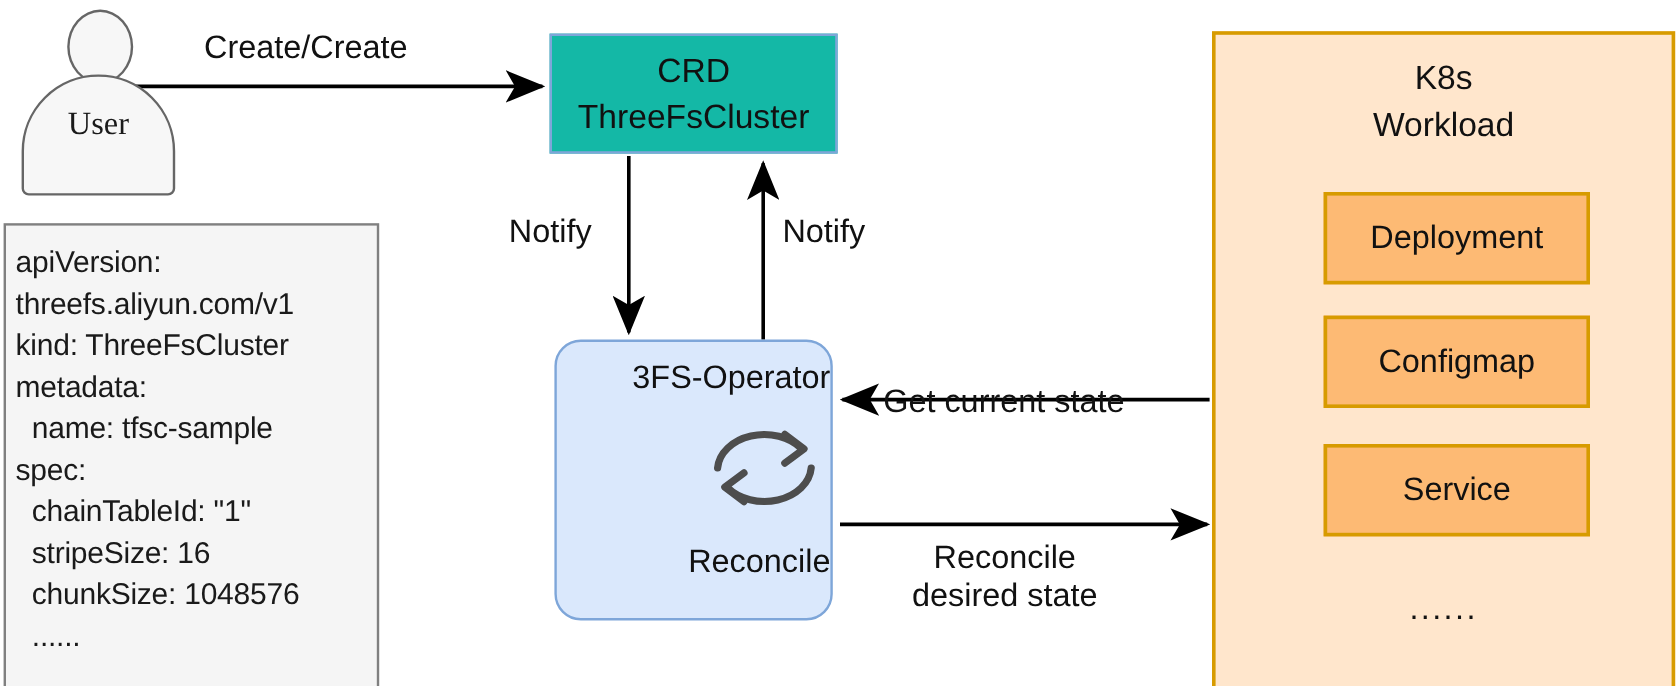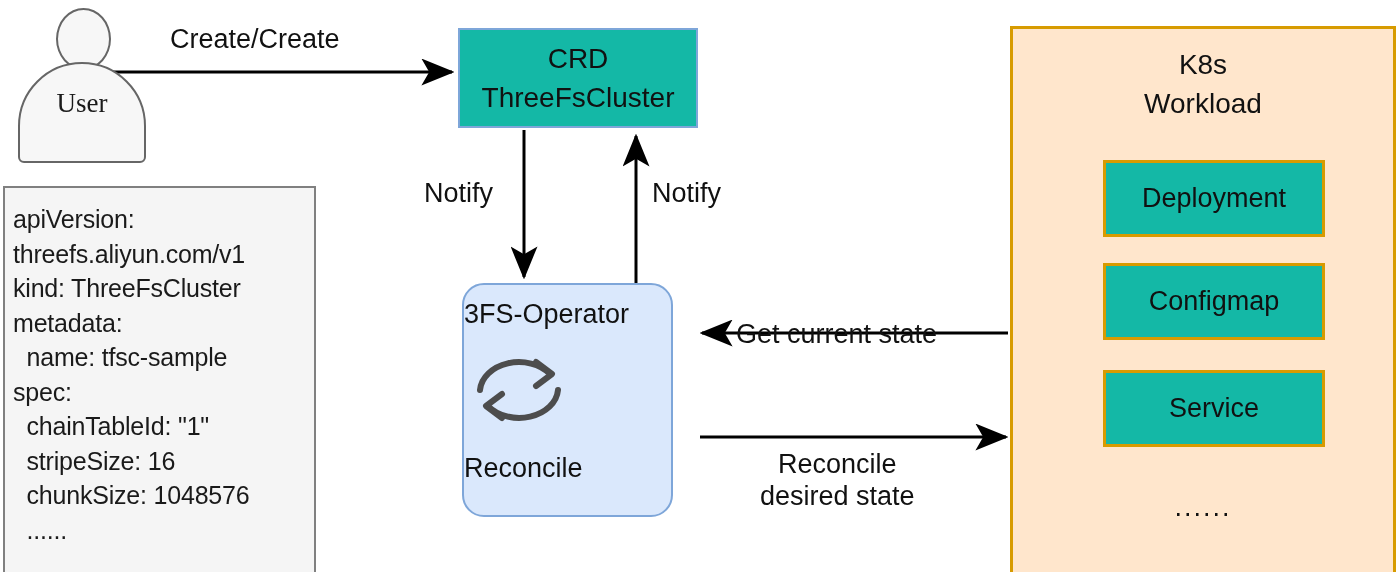--- a/index.html
+++ b/index.html
@@ -82,28 +82,28 @@
     justify-content: center;
     font-size: 28px;
     color: #111111;
     line-height: 39px;
   }
 
   
   .operator-box {
     left: 462px;
     top: 283px;
-    width: 211px;
+    width: 232px;
     height: 234px;
     background: #dae8fc;
     border: 2px solid #7ea6d9;
     border-radius: 22px;
     display: flex;
     flex-direction: column;
-    align-items: flex-start;
+    align-items: flex-end;
     font-size: 27px;
     color: #111111;
   }
   .operator-title { margin-top: 14px; }
   .reconcile-icon { margin-top: 14px; }
   .operator-sub { margin-top: 10px; }
 
   
   .k8s-panel {
     left: 1010px;
@@ -121,21 +121,21 @@
     font-size: 28px;
     line-height: 39px;
     color: #111111;
     white-space: pre-line;
   }
   .k8s-item {
     position: absolute;
     left: 90px;
     width: 222px;
     height: 77px;
-    background: #14b8a6;
+    background: #fdba74;
     border: 3px solid #d79b00;
     box-sizing: border-box;
     display: flex;
     align-items: center;
     justify-content: center;
     font-size: 27px;
     color: #111111;
   }
   .k8s-item-0 { top: 131px; }
   .k8s-item-1 { top: 234px; }

